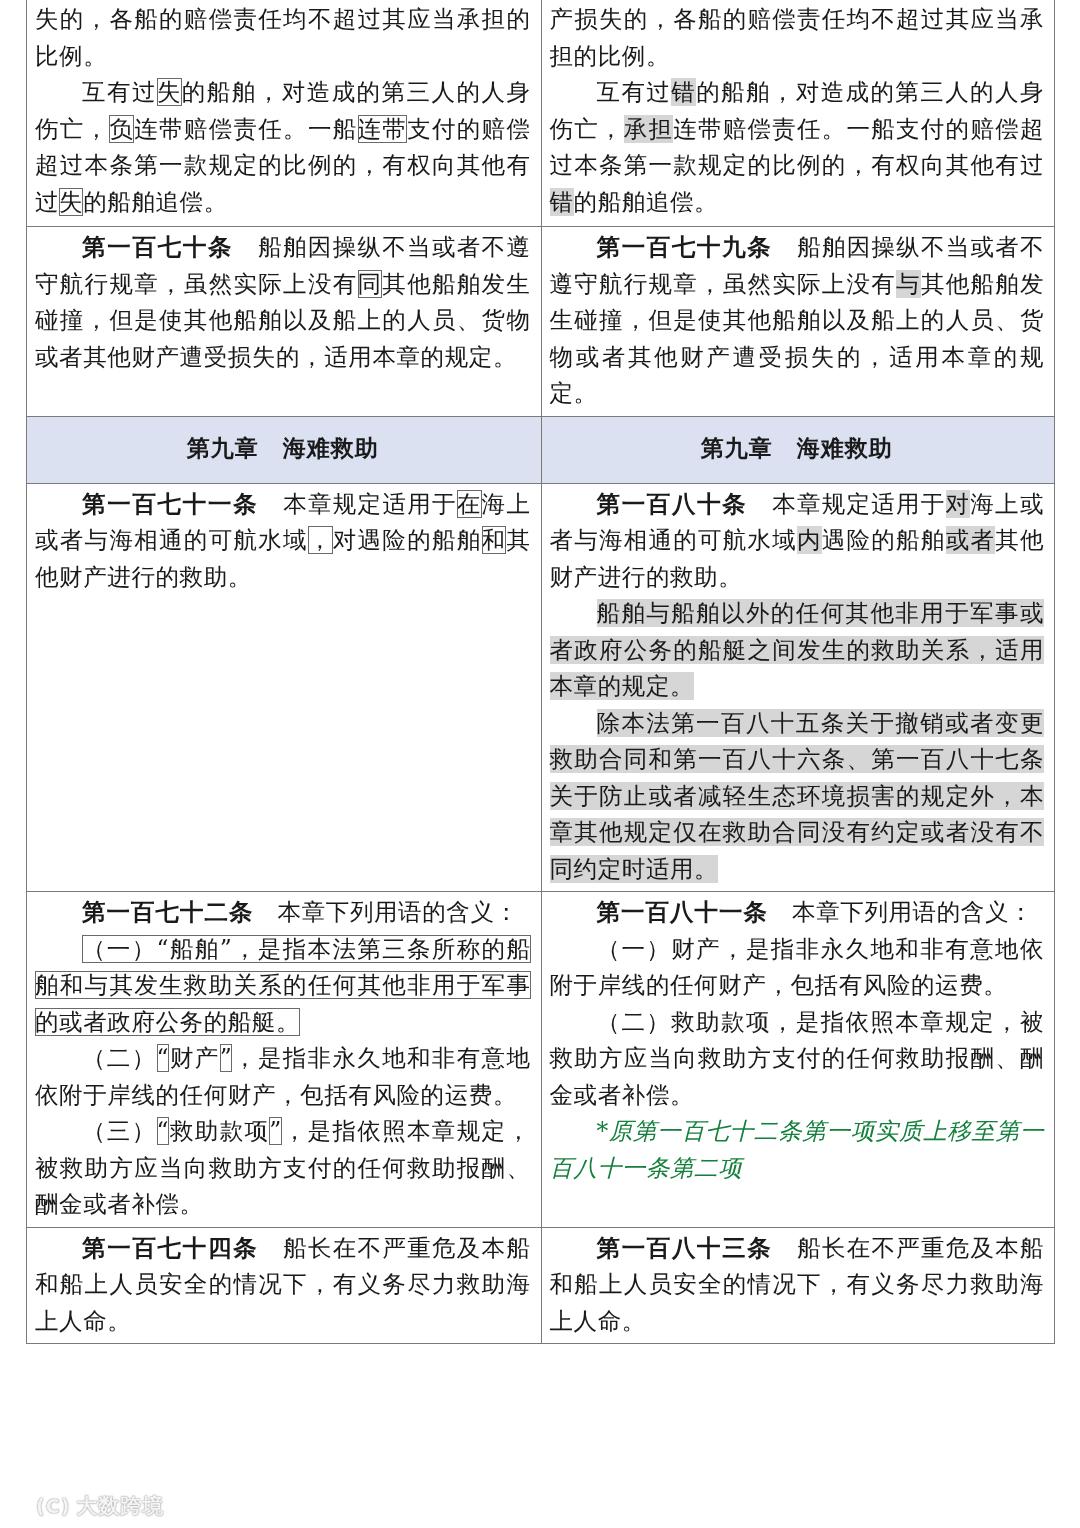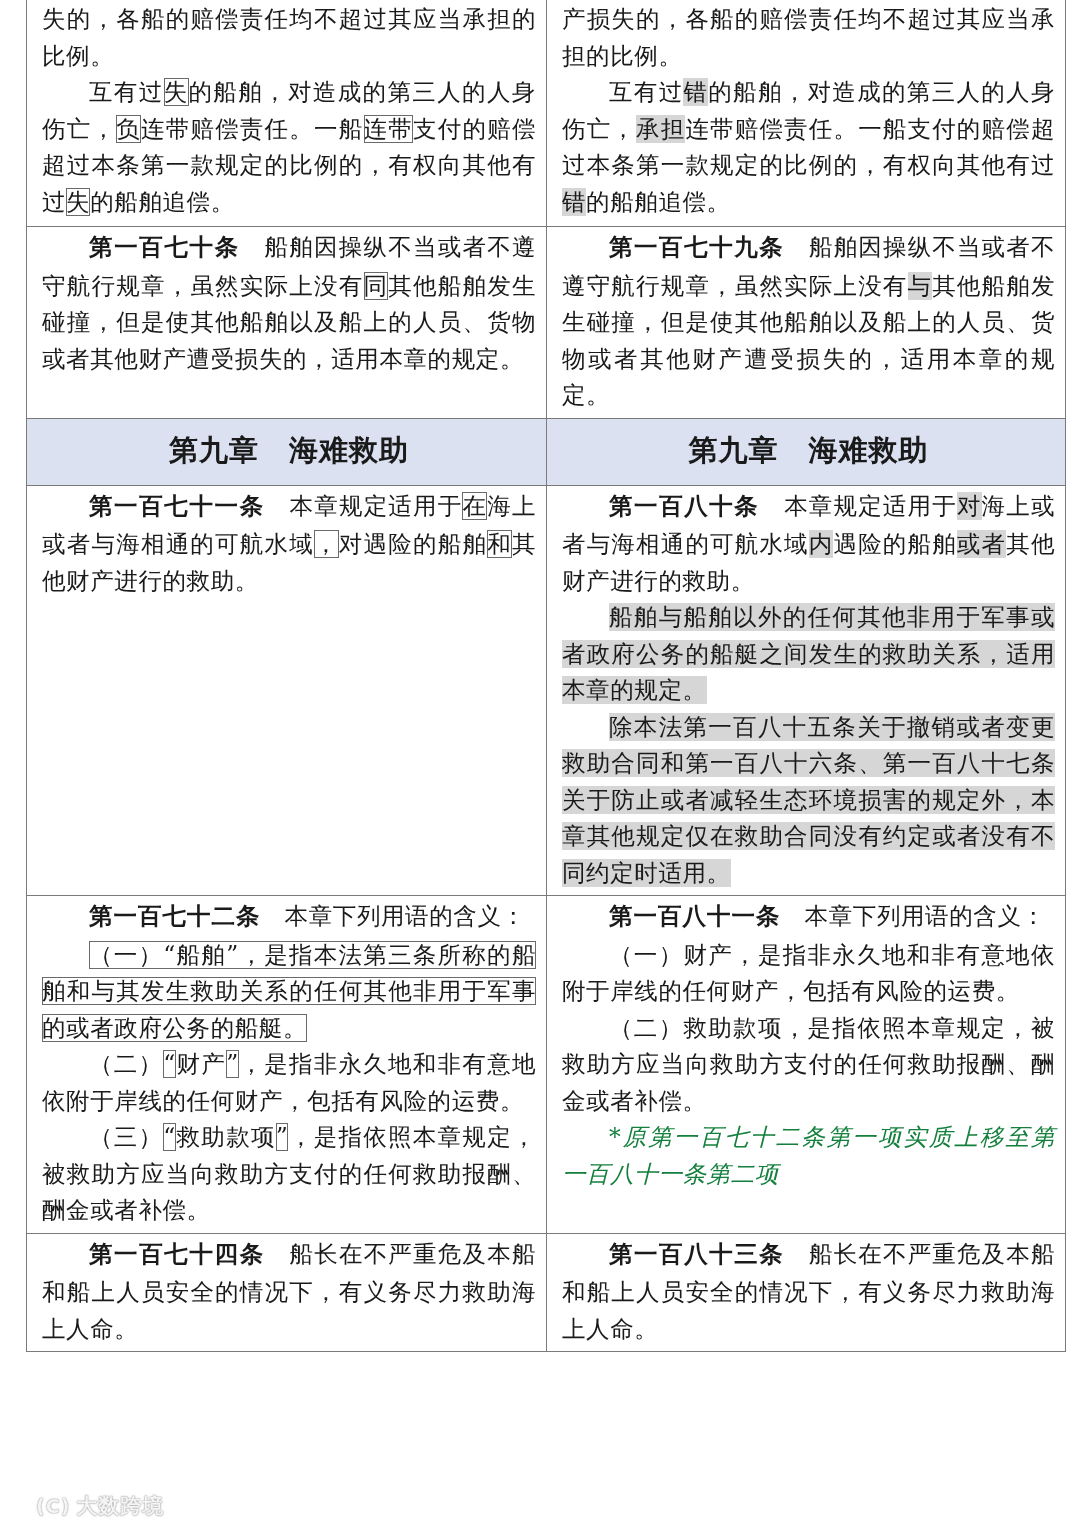--- a/index.html
+++ b/index.html
@@ -1,27 +1,27 @@
 <!DOCTYPE html>
 <html><head>
 <meta charset="utf-8">
 <style>
   html, body { margin:0; padding:0; background:#ffffff; }
   body { width:1080px; height:1528px; position:relative; overflow:hidden;
          font-family:"DejaVu Serif","Liberation Serif",serif; color:#1a1a1a; }
   .tbl { position:absolute; left:26px; top:-2px; width:1029px; border-collapse:collapse; table-layout:fixed; }
-  .tbl td { border:1.5px solid #7a7a7a; vertical-align:top; padding:2px 10px 4px 15px;
+  .tbl td { border:1.5px solid #7a7a7a; vertical-align:top; padding:2px 10px 4px 8px;
             font-size:23.5px; line-height:36.5px; letter-spacing:0.6px; text-align:justify; }
   .tbl td.l { width:494px; }
   .tbl td.r { width:493px; }
   .p { margin:0; }
   .ind { text-indent:2em; }
-  .art { font-family:Liberation Mono, monospace; font-weight:bold; letter-spacing:1px; }
+  .art { font-family:Liberation Serif, serif; font-weight:bold; letter-spacing:1px; }
   .chap td { background:#dbe1f1; text-align:center; height:60px; vertical-align:middle;
-             font-family:"DejaVu Sans","Liberation Sans",sans-serif; font-weight:bold; font-size:29px; letter-spacing:1px; }
+             font-family:"DejaVu Sans","Liberation Sans",sans-serif; font-weight:bold; font-size:23px; letter-spacing:1px; }
   .box { outline:1.3px solid #6a6a6a; outline-offset:-1px; }
   .hl { background:#d6d6d6; }
   .note { font-style:italic; color:#15803d; }
   .wm { position:absolute; left:8px; top:1492px; font-family:"DejaVu Sans","Liberation Sans",sans-serif;
         font-size:21px; font-weight:bold; color:#f4f4f4; letter-spacing:1px;
         text-shadow:0 0 2px #9a9a9a, 0 0 1px #9a9a9a;margin-left:28px; }
   .wm .logo { font-size:19px; margin-right:6px; }
 </style>
 </head>
 <body>

